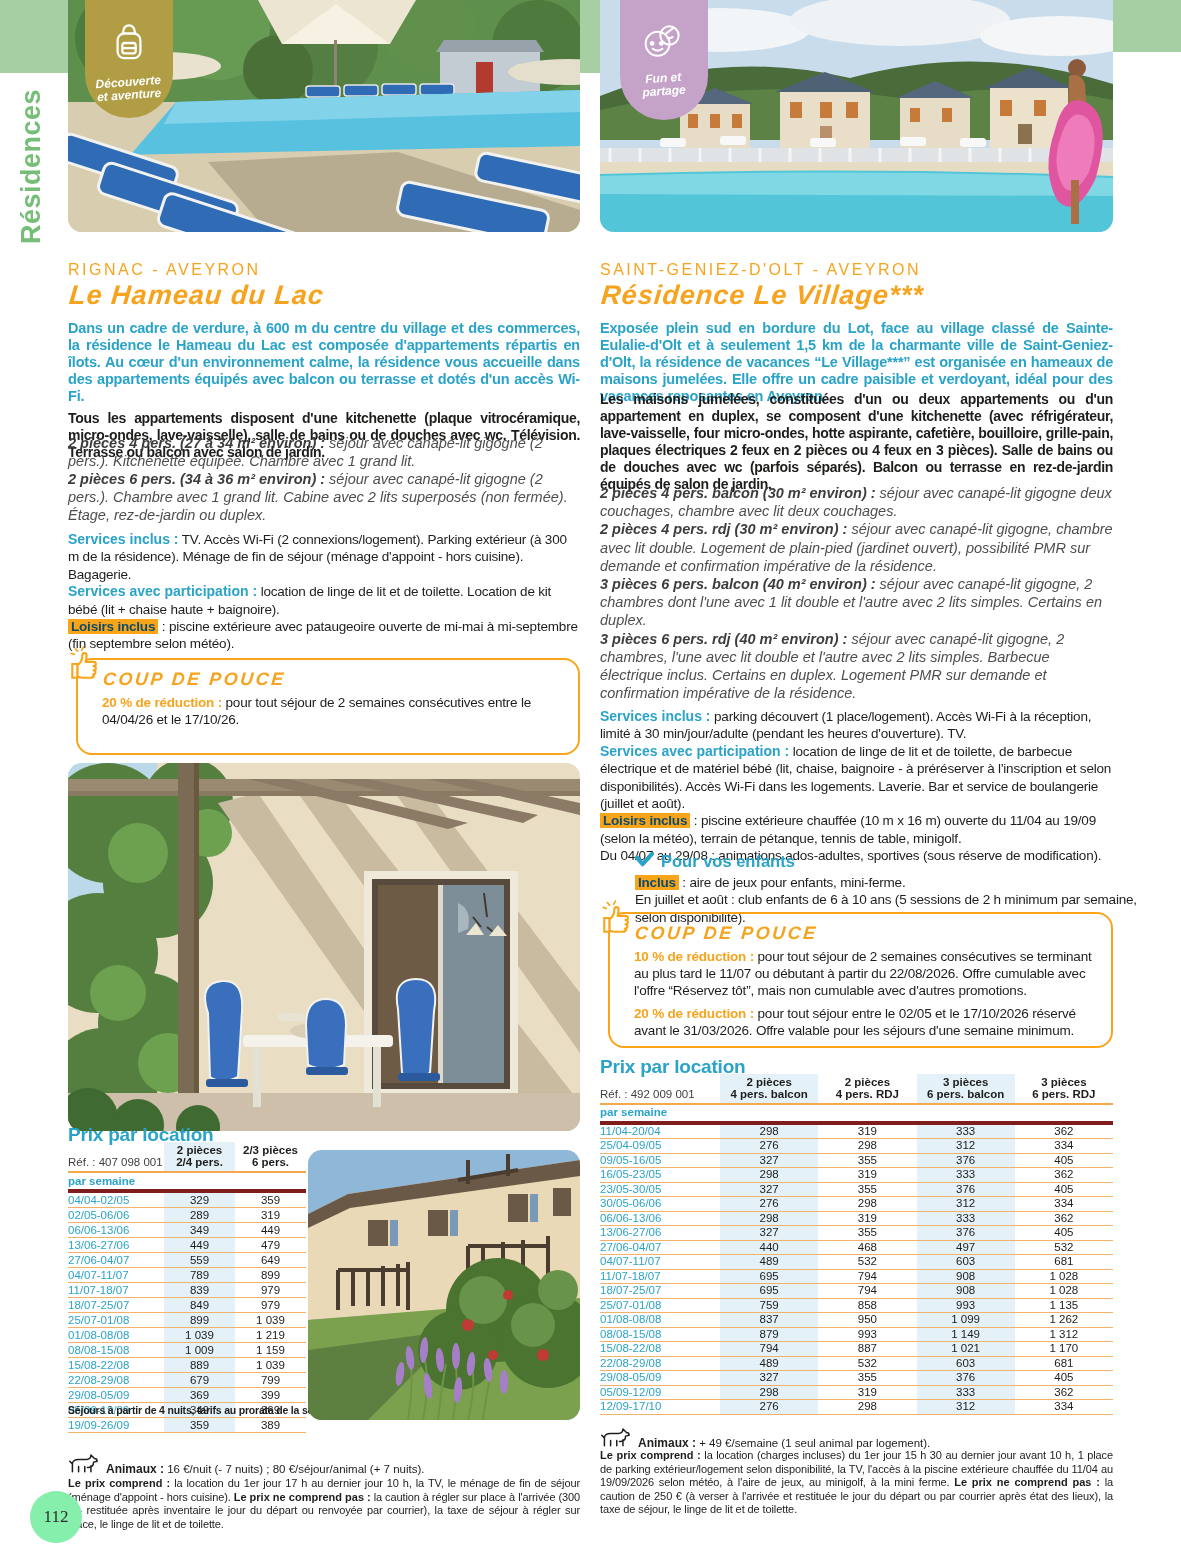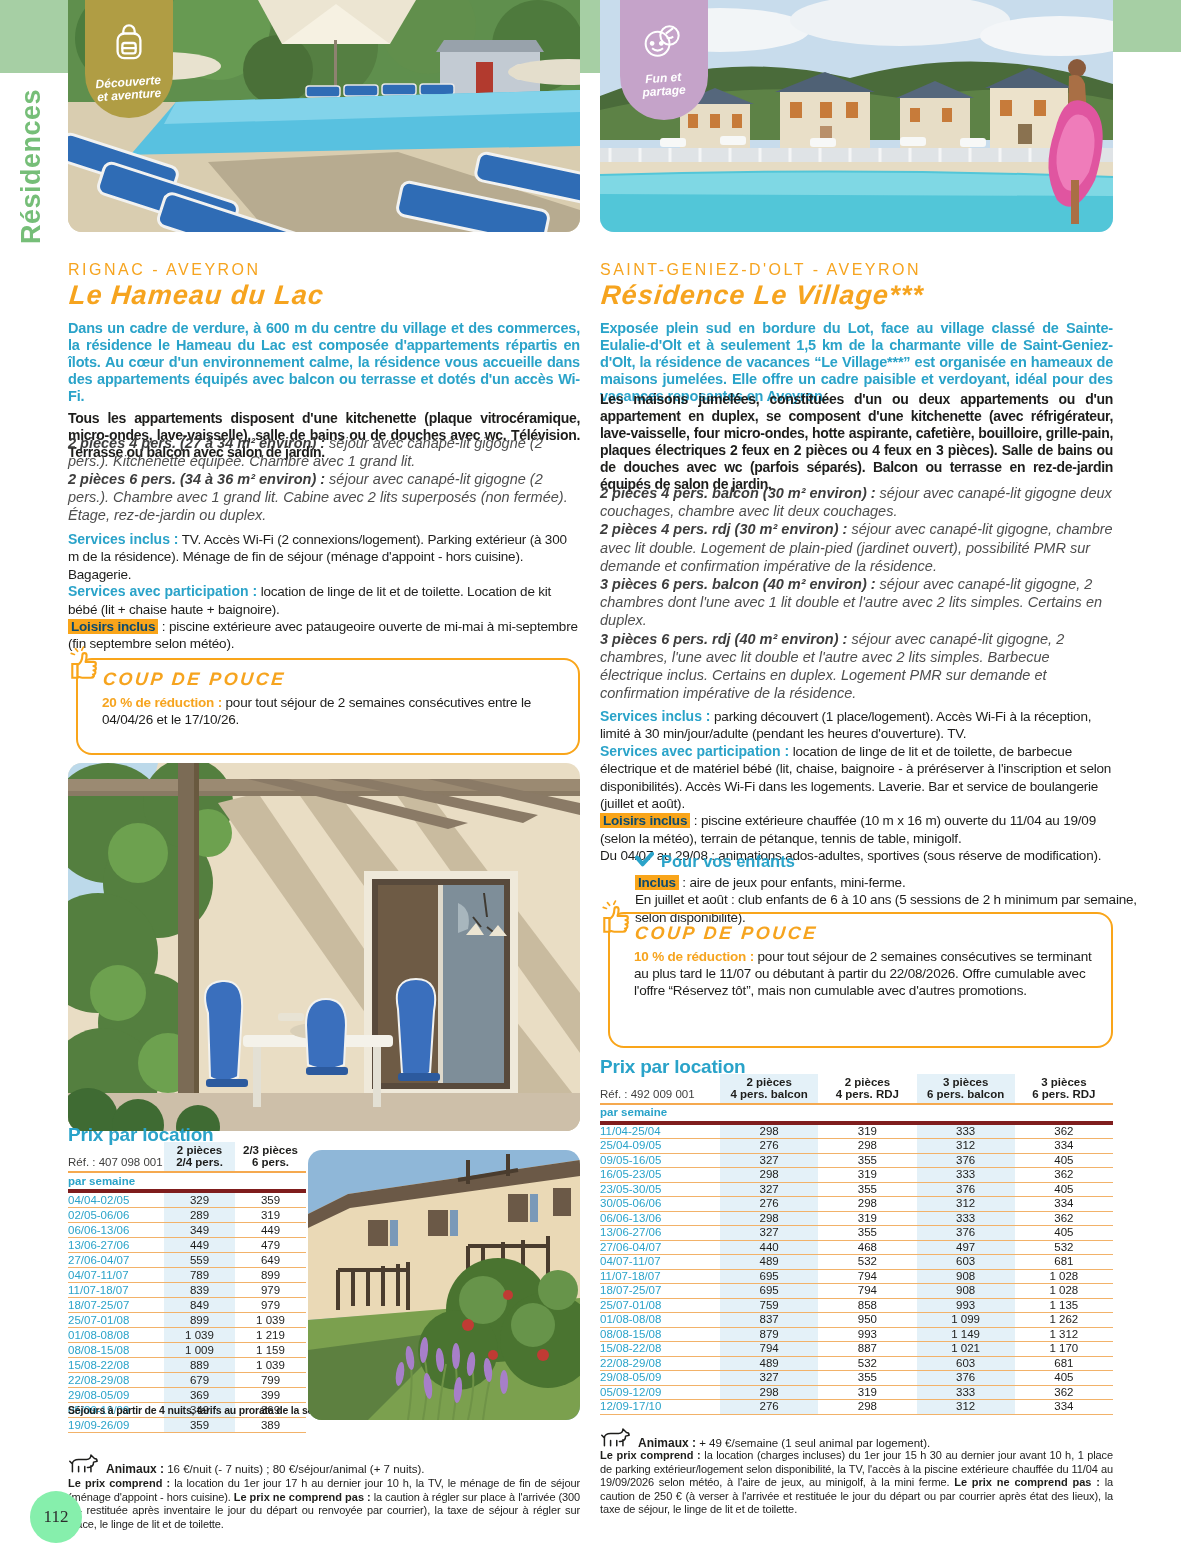--- a/index.html
+++ b/index.html
@@ -542,20 +542,23 @@
       <svg width="34" height="36" viewBox="0 0 32 34">
           <path fill="#fff" stroke="#f9a51a" stroke-width="2" d="M4 17 h5 v13 h-5 z"></path>
           <path fill="#fff" stroke="#f9a51a" stroke-width="2" stroke-linejoin="round" d="M9 29 V18 c3-2 4.5-5 4.5-9 0-3 4-3 4 0 0 3-1 6-1 6 h7.5 c3 0 3 4 0 4 3 0 3 4 0 4 2.5 0 2.5 4-.5 4 2 0 1 3-2 3 h-8 c-2 0-3.5-1-4.5-1z"></path>
           <path fill="none" stroke="#f9a51a" stroke-width="1.6" stroke-linecap="round" d="M13 4 l1.5-3 M9 5 L7 2.5 M6 8 L3 7"></path>
         </svg>
     </span>
     <div class="ttl">COUP DE POUCE</div>
     <div class="item">
       <span class="olead">10 % de réduction :</span><span> pour tout séjour de 2 semaines consécutives se terminant au plus tard le 11/07 ou débutant à partir du 22/08/2026. Offre cumulable avec l'offre “Réservez tôt”, mais non cumulable avec d'autres promotions.</span>
     </div>
+    <div class="item">
+      <span class="olead">20 % de réduction :</span><span> pour tout séjour entre le 02/05 et le 17/10/2026 réservé avant le 31/03/2026. Offre valable pour les séjours d'une semaine minimum.</span>
+    </div>
   </div>
 
   <div class="abs ptitle" style="left:600px;top:1056px;">Prix par location</div>
   <table class="abs price t-right" style="left:600px;top:1074px;width:513px;">
       <thead>
         <tr>
           <th class="ref">Réf. : 492 009 001</th>
           <th class="shade">
             <div>2 pièces</div>
             <div>4 pers. balcon</div>
@@ -572,21 +575,21 @@
             <div>3 pièces</div>
             <div>6 pers. RDJ</div>
           </th>
         </tr>
       </thead>
       <tbody>
         <tr class="sub">
           <td colspan="5">par semaine</td>
         </tr>
         <tr>
-          <td class="date">11/04-25/04</td>
+          <td class="date">11/04-20/04</td>
           <td class="num shade">298</td>
           <td class="num">319</td>
           <td class="num shade">333</td>
           <td class="num">362</td>
         </tr>
         <tr>
           <td class="date">25/04-09/05</td>
           <td class="num shade">276</td>
           <td class="num">298</td>
           <td class="num shade">312</td>

